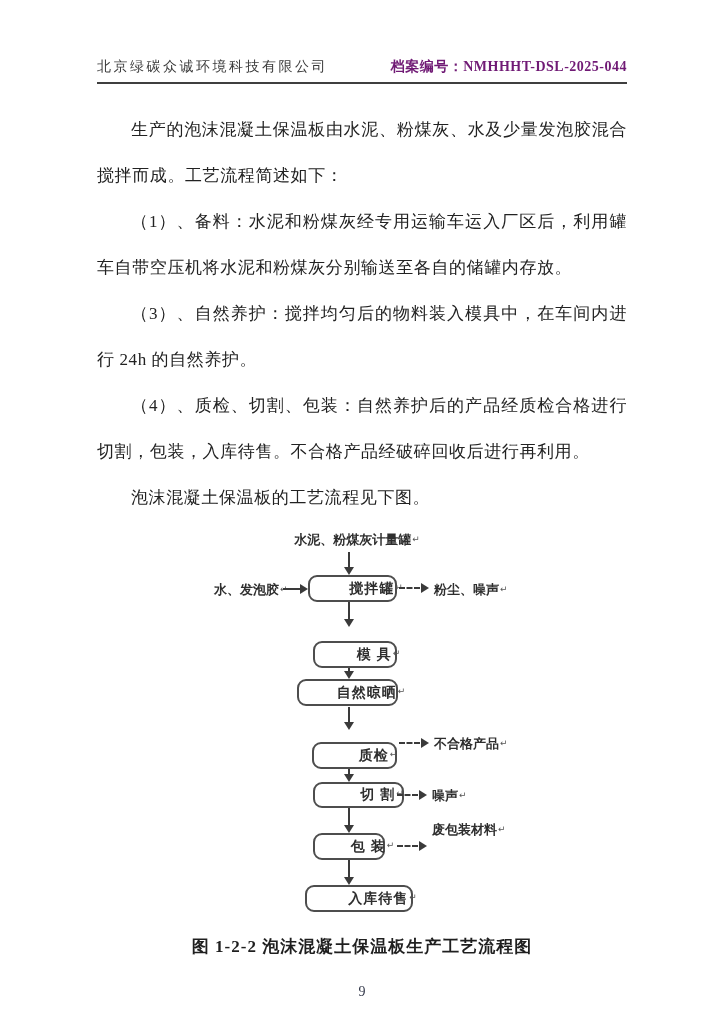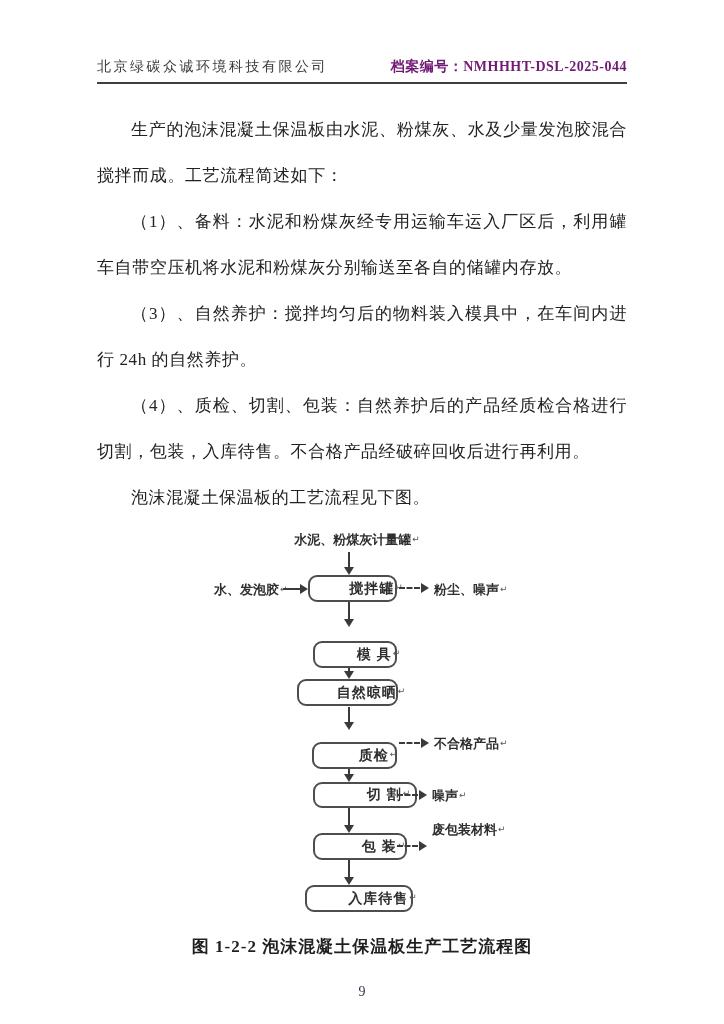--- a/index.html
+++ b/index.html
@@ -189,25 +189,25 @@
         <span class="rmark">↵</span>
       </div>
     <div class="flow-box" style="left:297px; top:150px; width:101px; height:27px;">
         <span>自然晾晒</span>
         <span class="rmark">↵</span>
       </div>
     <div class="flow-box" style="left:312px; top:213px; width:85px;  height:27px;">
         <span>质检</span>
         <span class="rmark">↵</span>
       </div>
-    <div class="flow-box" style="left:313px; top:253px; width:104px;  height:26px;">
+    <div class="flow-box" style="left:313px; top:253px; width:91px;  height:26px;">
         <span>切 割</span>
         <span class="rmark">↵</span>
       </div>
-    <div class="flow-box" style="left:313px; top:304px; width:94px;  height:27px;">
+    <div class="flow-box" style="left:313px; top:304px; width:72px;  height:27px;">
         <span>包 装</span>
         <span class="rmark">↵</span>
       </div>
     <div class="flow-box" style="left:305px; top:356px; width:108px;  height:27px;">
         <span>入库待售</span>
         <span class="rmark">↵</span>
       </div>
 
     <div class="darrow" style="left:399px; top:58px;  width:21px;"></div>
     <div class="flow-label" style="left:434px; top:52px;"><span>粉尘、噪声</span><span class="rmark">↵</span></div>

